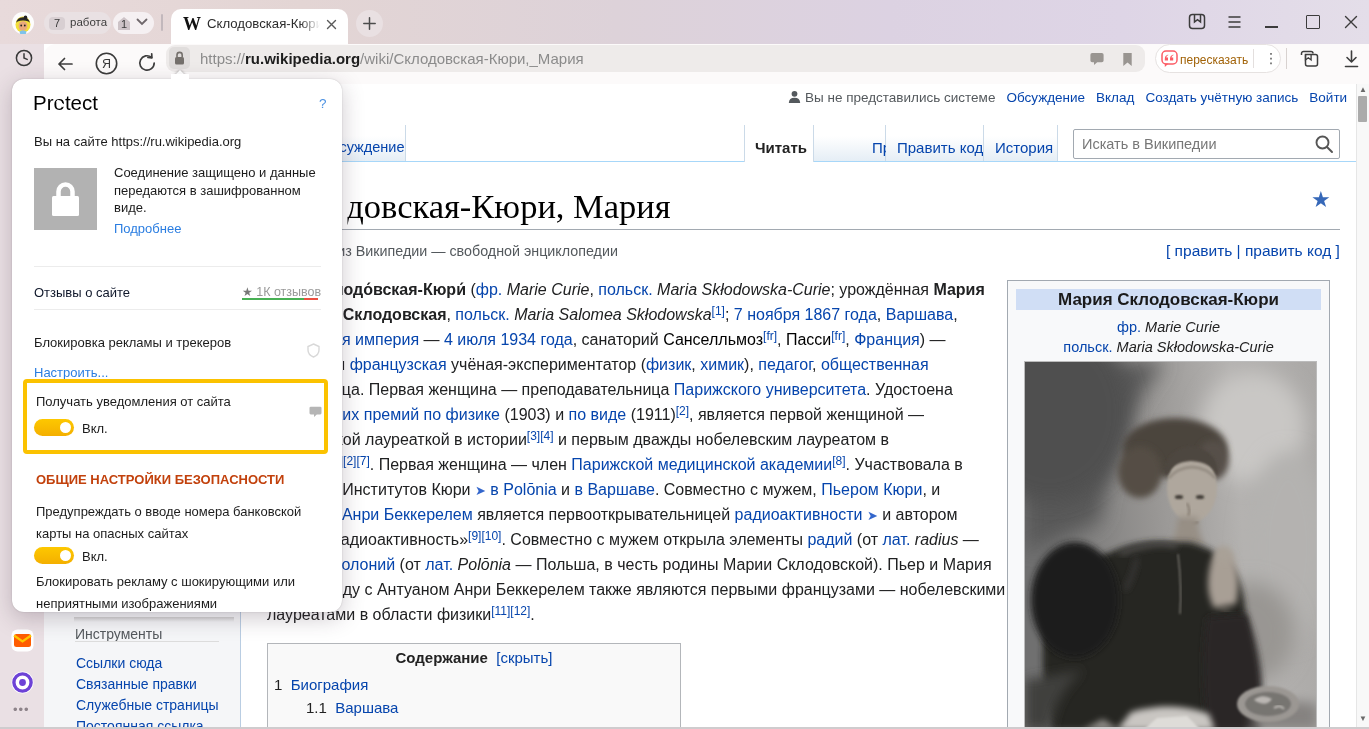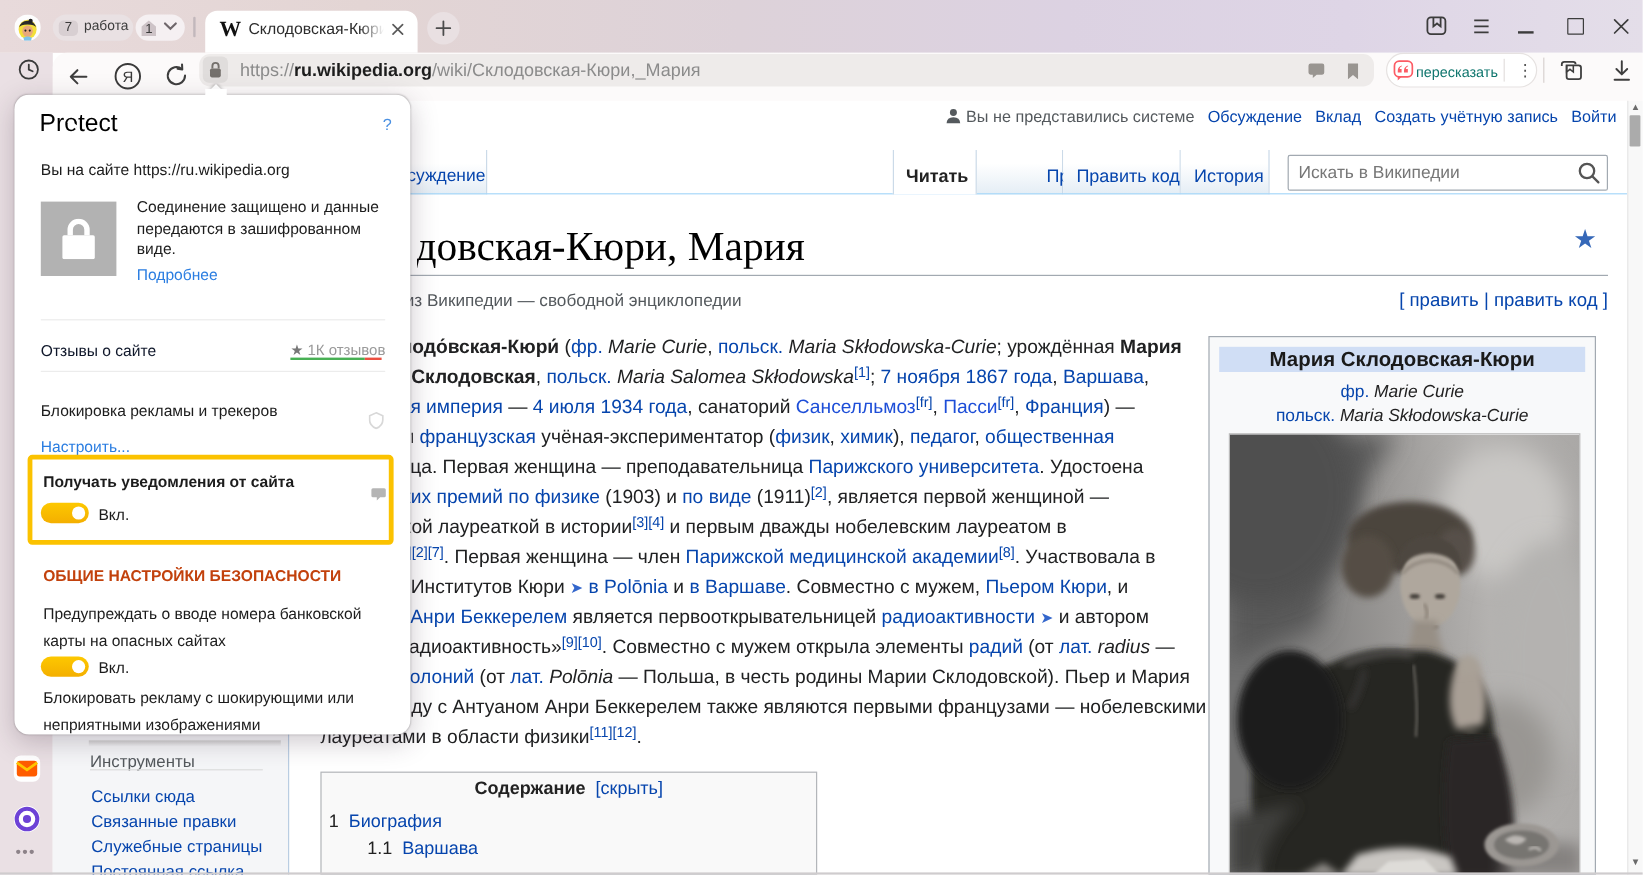--- a/index.html
+++ b/index.html
@@ -1,20 +1,20 @@
 <!DOCTYPE html>
 <html><head><meta charset="utf-8">
 <style>
   * { margin:0; padding:0; box-sizing:border-box; }
   html,body { width:1369px; height:729px; overflow:hidden; }
   body { font-family:"Liberation Sans", sans-serif; position:relative; background:#fff; }
   .abs { position:absolute; }
   .nw { white-space:nowrap; }
   .bl { color:#0645ad; }
-  .rd { color:#1d4ed8; }
+  .rd { color:#000000; }
   sup { font-size:12px; line-height:0; vertical-align:baseline; position:relative; top:-5px; color:#0645ad; }
   i { font-style:italic; }
   .pl { left:267px; font-size:16px; color:#202122; white-space:pre; position:absolute; }
 </style></head>
 <body>
 
 <div class="abs" id="topbar" style="left:0;top:0;width:1369px;height:44px;background:linear-gradient(90deg,#e8dadb 0%,#e3d5d4 22%,#ddd2d9 45%,#dcd2e2 65%,#ded5e6 82%,#e4dee9 100%);"></div>
 
 <svg class="abs" style="left:12px;top:12px" width="22" height="22" viewBox="0 0 22 22">
   <circle cx="11" cy="11" r="11" fill="#fdfdfd"></circle>
@@ -111,21 +111,21 @@
 <svg class="abs" style="left:1122px;top:52px" width="11" height="15" viewBox="0 0 11 15">
   <path d="M1.3 1 h8.4 v13 l-4.2 -3.6 l-4.2 3.6 Z" fill="#999591"></path>
 </svg>
 
 <div class="abs" style="left:1155px;top:44px;width:126px;height:29px;background:#fff;border:1px solid #e6e2e1;border-radius:15px;"></div>
 <svg class="abs" style="left:1161px;top:50px" width="17" height="18" viewBox="0 0 17 18">
   <rect x="1" y="1" width="15" height="13" rx="4" fill="none" stroke="#fc5c65" stroke-width="1.5"></rect>
   <path d="M3.8 13.5 L3.8 17 L7.5 13.5" fill="#fc5c65"></path>
   <path d="M7.2 4.6 q-3.4 1 -3.4 4.3 l0 1.5 l3.2 0 l0 -2.9 l-1.7 0 q0.2 -1.6 1.9 -2.2 Z M12.4 4.6 q-3.4 1 -3.4 4.3 l0 1.5 l3.2 0 l0 -2.9 l-1.7 0 q0.2 -1.6 1.9 -2.2 Z" fill="#fc5c65"></path>
 </svg>
-<div class="abs" style="left:1180px;top:53px;font-size:12px;color:#0f766e;">пересказать</div>
+<div class="abs" style="left:1180px;top:53px;font-size:12px;color:#a16207;">пересказать</div>
 <div class="abs" style="left:1253px;top:49px;width:1px;height:19px;background:#e3dfde;"></div>
 <div class="abs" style="left:1264px;top:50px;font-size:14px;color:#555;">⋮</div>
 <div class="abs" style="left:1286px;top:48px;width:1px;height:21px;background:#d8d2d0;"></div>
 <svg class="abs" style="left:1299px;top:50px" width="21" height="18" viewBox="0 0 21 18">
   <path d="M6.5 4.5 H16.5 a2 2 0 0 1 2 2 V14 a2 2 0 0 1 -2 2 H8.5 a2 2 0 0 1 -2 -2 Z" fill="none" stroke="#3e3e3e" stroke-width="1.5"></path>
   <path d="M2.5 5 V3.5 a2 2 0 0 1 2 -2 h7.5 a2 2 0 0 1 2 2" fill="none" stroke="#3e3e3e" stroke-width="1.5"></path>
   <path d="M6.5 4.5 v5.5 l2.8 -2.2 l2.8 2.2 v-5.5" fill="none" stroke="#3e3e3e" stroke-width="1.3"></path>
 </svg>
 <svg class="abs" style="left:1344px;top:50px" width="15" height="18" viewBox="0 0 15 18">
   <path d="M7.5 1 V11.5 M3 7.5 L7.5 12 L12 7.5" fill="none" stroke="#3e3e3e" stroke-width="1.6" stroke-linecap="round" stroke-linejoin="round"></path>
@@ -304,21 +304,21 @@
 <div class="abs" style="left:304px;top:297.5px;width:14px;height:2.5px;background:#ec4f40;"></div>
 <div class="abs" style="left:34px;top:309px;width:287px;height:1px;background:#ececec;"></div>
 
 <div class="abs" style="left:34px;top:335px;font-size:13px;color:#1c1c1c;">Блокировка рекламы и трекеров</div>
 <svg class="abs" style="left:307px;top:343px" width="13" height="15" viewBox="0 0 13 15">
   <path d="M6.5 1 L12 3.5 V7 Q12 11.8 6.5 14 Q1 11.8 1 7 V3.5 Z" fill="none" stroke="#d8d8d8" stroke-width="1.4"></path>
 </svg>
 <div class="abs" style="left:34px;top:365px;font-size:13px;color:#2a7de1;">Настроить...</div>
 
 <div class="abs" style="left:23px;top:379px;width:305px;height:75px;border:4.5px solid #fbc200;border-radius:4px;"></div>
-<div class="abs" style="left:36px;top:394px;font-size:13px;color:#1c1c1c;font-weight:bold;">Получать уведомления от сайта</div>
+<div class="abs" style="left:36px;top:394px;font-size:13px;color:#1c1c1c;">Получать уведомления от сайта</div>
 <svg class="abs" style="left:309px;top:406px" width="13" height="12" viewBox="0 0 13 12">
   <path d="M1.8 0.8 h9.4 a1.3 1.3 0 0 1 1.3 1.3 v5 a1.3 1.3 0 0 1 -1.3 1.3 h-3.4 l-2.8 2.6 v-2.6 h-3.2 a1.3 1.3 0 0 1 -1.3 -1.3 v-5 a1.3 1.3 0 0 1 1.3 -1.3 Z" fill="#b5b5b5"></path>
 </svg>
 <div class="abs" style="left:34px;top:419px;width:40px;height:17px;border-radius:9px;background:linear-gradient(#fdc800,#f4af00);"></div>
 <div class="abs" style="left:60px;top:422px;width:11px;height:11px;border-radius:50%;background:#fff;"></div>
 <div class="abs" style="left:82px;top:421px;font-size:13px;color:#1c1c1c;">Вкл.</div>
 
 <div class="abs" style="left:36px;top:472px;font-size:13px;font-weight:bold;color:#c2410c;">ОБЩИЕ НАСТРОЙКИ БЕЗОПАСНОСТИ</div>
 <div class="abs" style="left:36px;top:501px;font-size:13px;line-height:21.5px;color:#1c1c1c;">Предупреждать о вводе номера банковской<br>карты на опасных сайтах</div>
 <div class="abs" style="left:34px;top:547px;width:40px;height:17px;border-radius:9px;background:linear-gradient(#fdc800,#f4af00);"></div>

